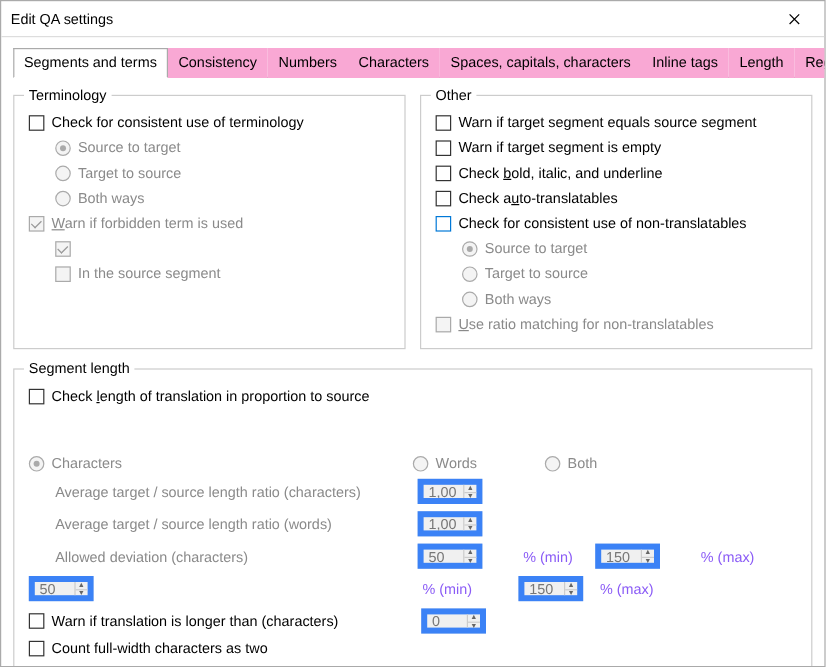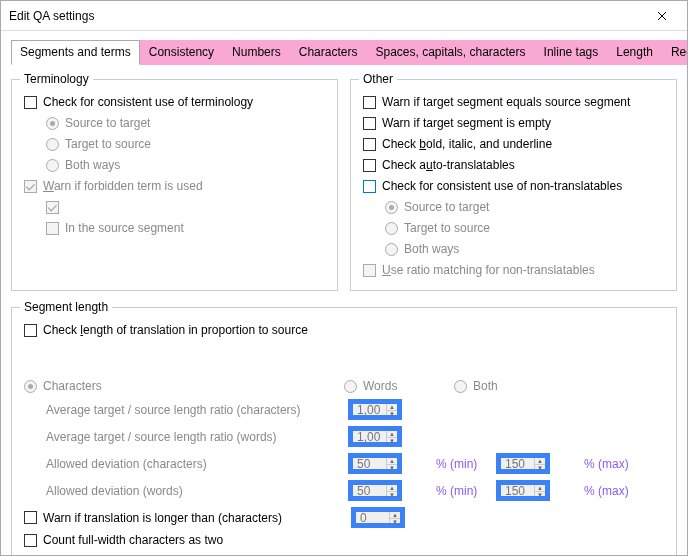--- a/index.html
+++ b/index.html
@@ -308,21 +308,20 @@
       <span class="pct">% (min)</span>
       <span class="spin">
           <input disabled="" value="150" style="">
           <span class="btns">
             <div>▲</div>
             <div>▼</div>
           </span>
         </span>
       <span class="pct">% (max)</span>
 
-      <span class="lbl-cell disabled-text">Allowed deviation (words)</span>
       <span class="spin">
           <input disabled="" value="50" style="">
           <span class="btns">
             <div>▲</div>
             <div>▼</div>
           </span>
         </span>
       <span class="pct">% (min)</span>
       <span class="spin">
           <input disabled="" value="150" style="">

